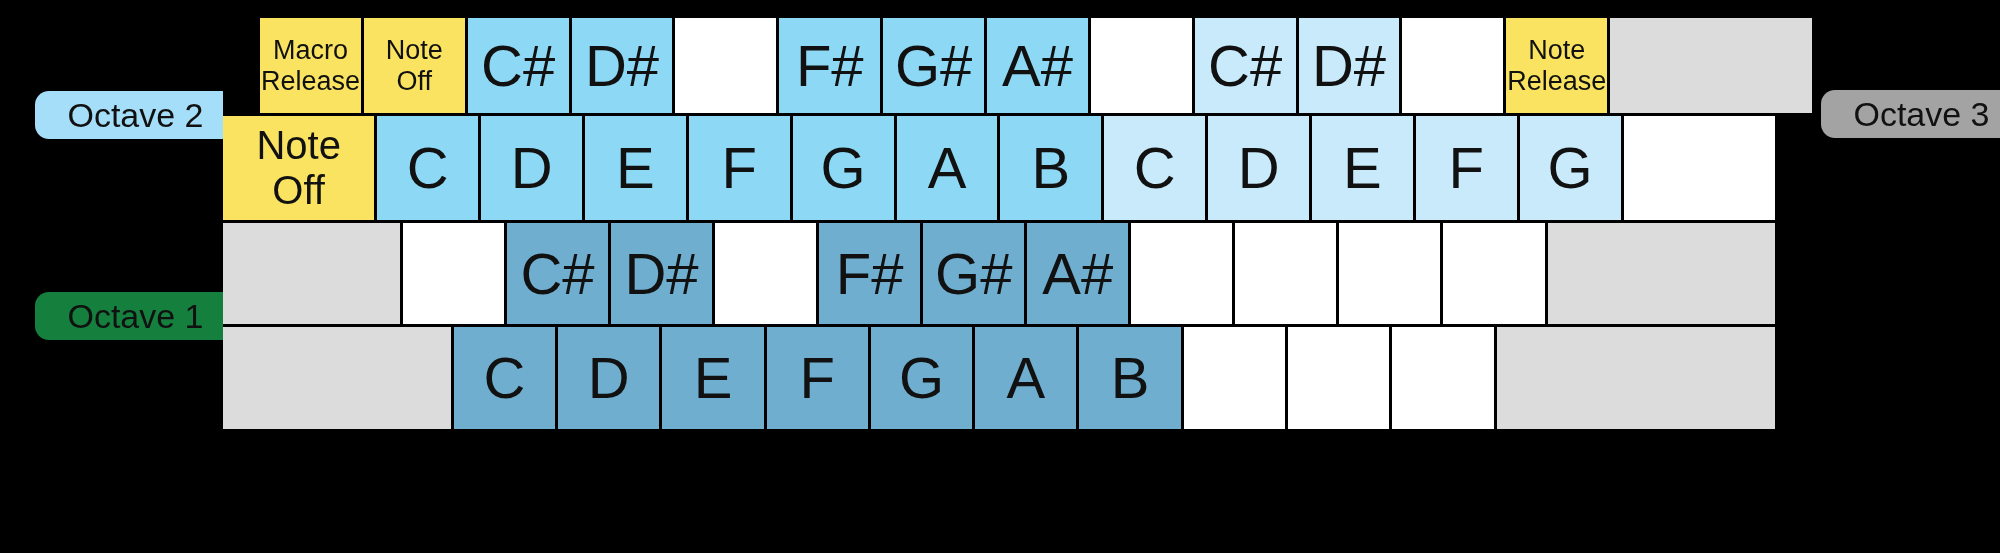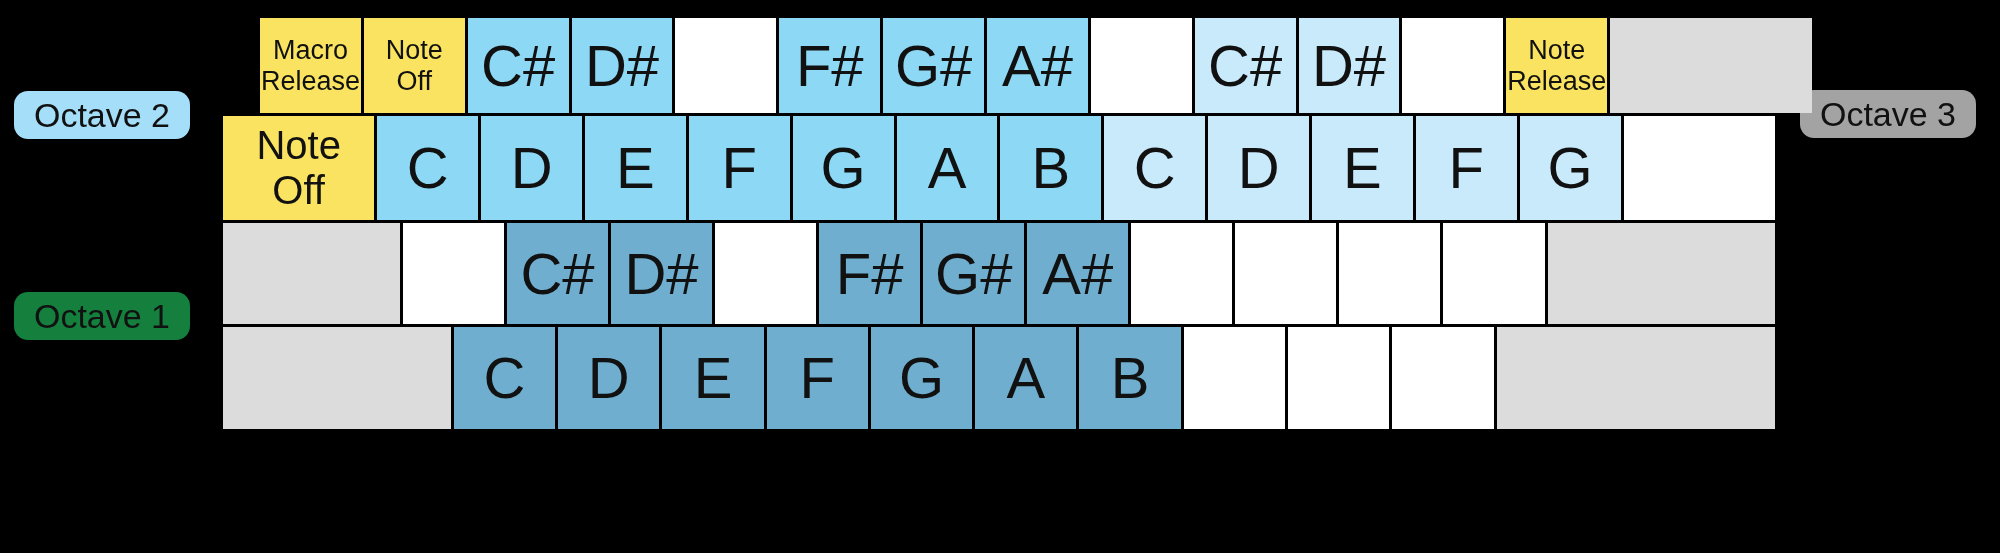--- a/index.html
+++ b/index.html
@@ -29,24 +29,24 @@
     white-space:pre-line;
     color:#111;
     box-sizing:border-box;
   }
   .s-xs{font-size:27px;line-height:1.12;font-weight:400;}
   .s-md{font-size:58px;line-height:1;font-weight:500;}
   .s-lg{font-size:40px;line-height:1.12;font-weight:400;}
   
   .pill{
     position:absolute;
-    width:176px;height:48px;
+    width:201px;height:48px;
     border-radius:14px;
     display:flex;align-items:center;justify-content:center;
-    font-size:34px;font-weight:500;color:#111;
+    font-size:34px;font-weight:500;color:#111;margin-left:21px;
   }
   .pill-octave2{left:14px;top:91px;}
   .pill-octave1{left:14px;top:292px;}
   .pill-octave3{left:1800px;top:90px;}
 </style>
 </head>
 <body>
 
 <div class="pill pill-octave2" style="background: rgb(165, 222, 248);">Octave 2</div>
 

